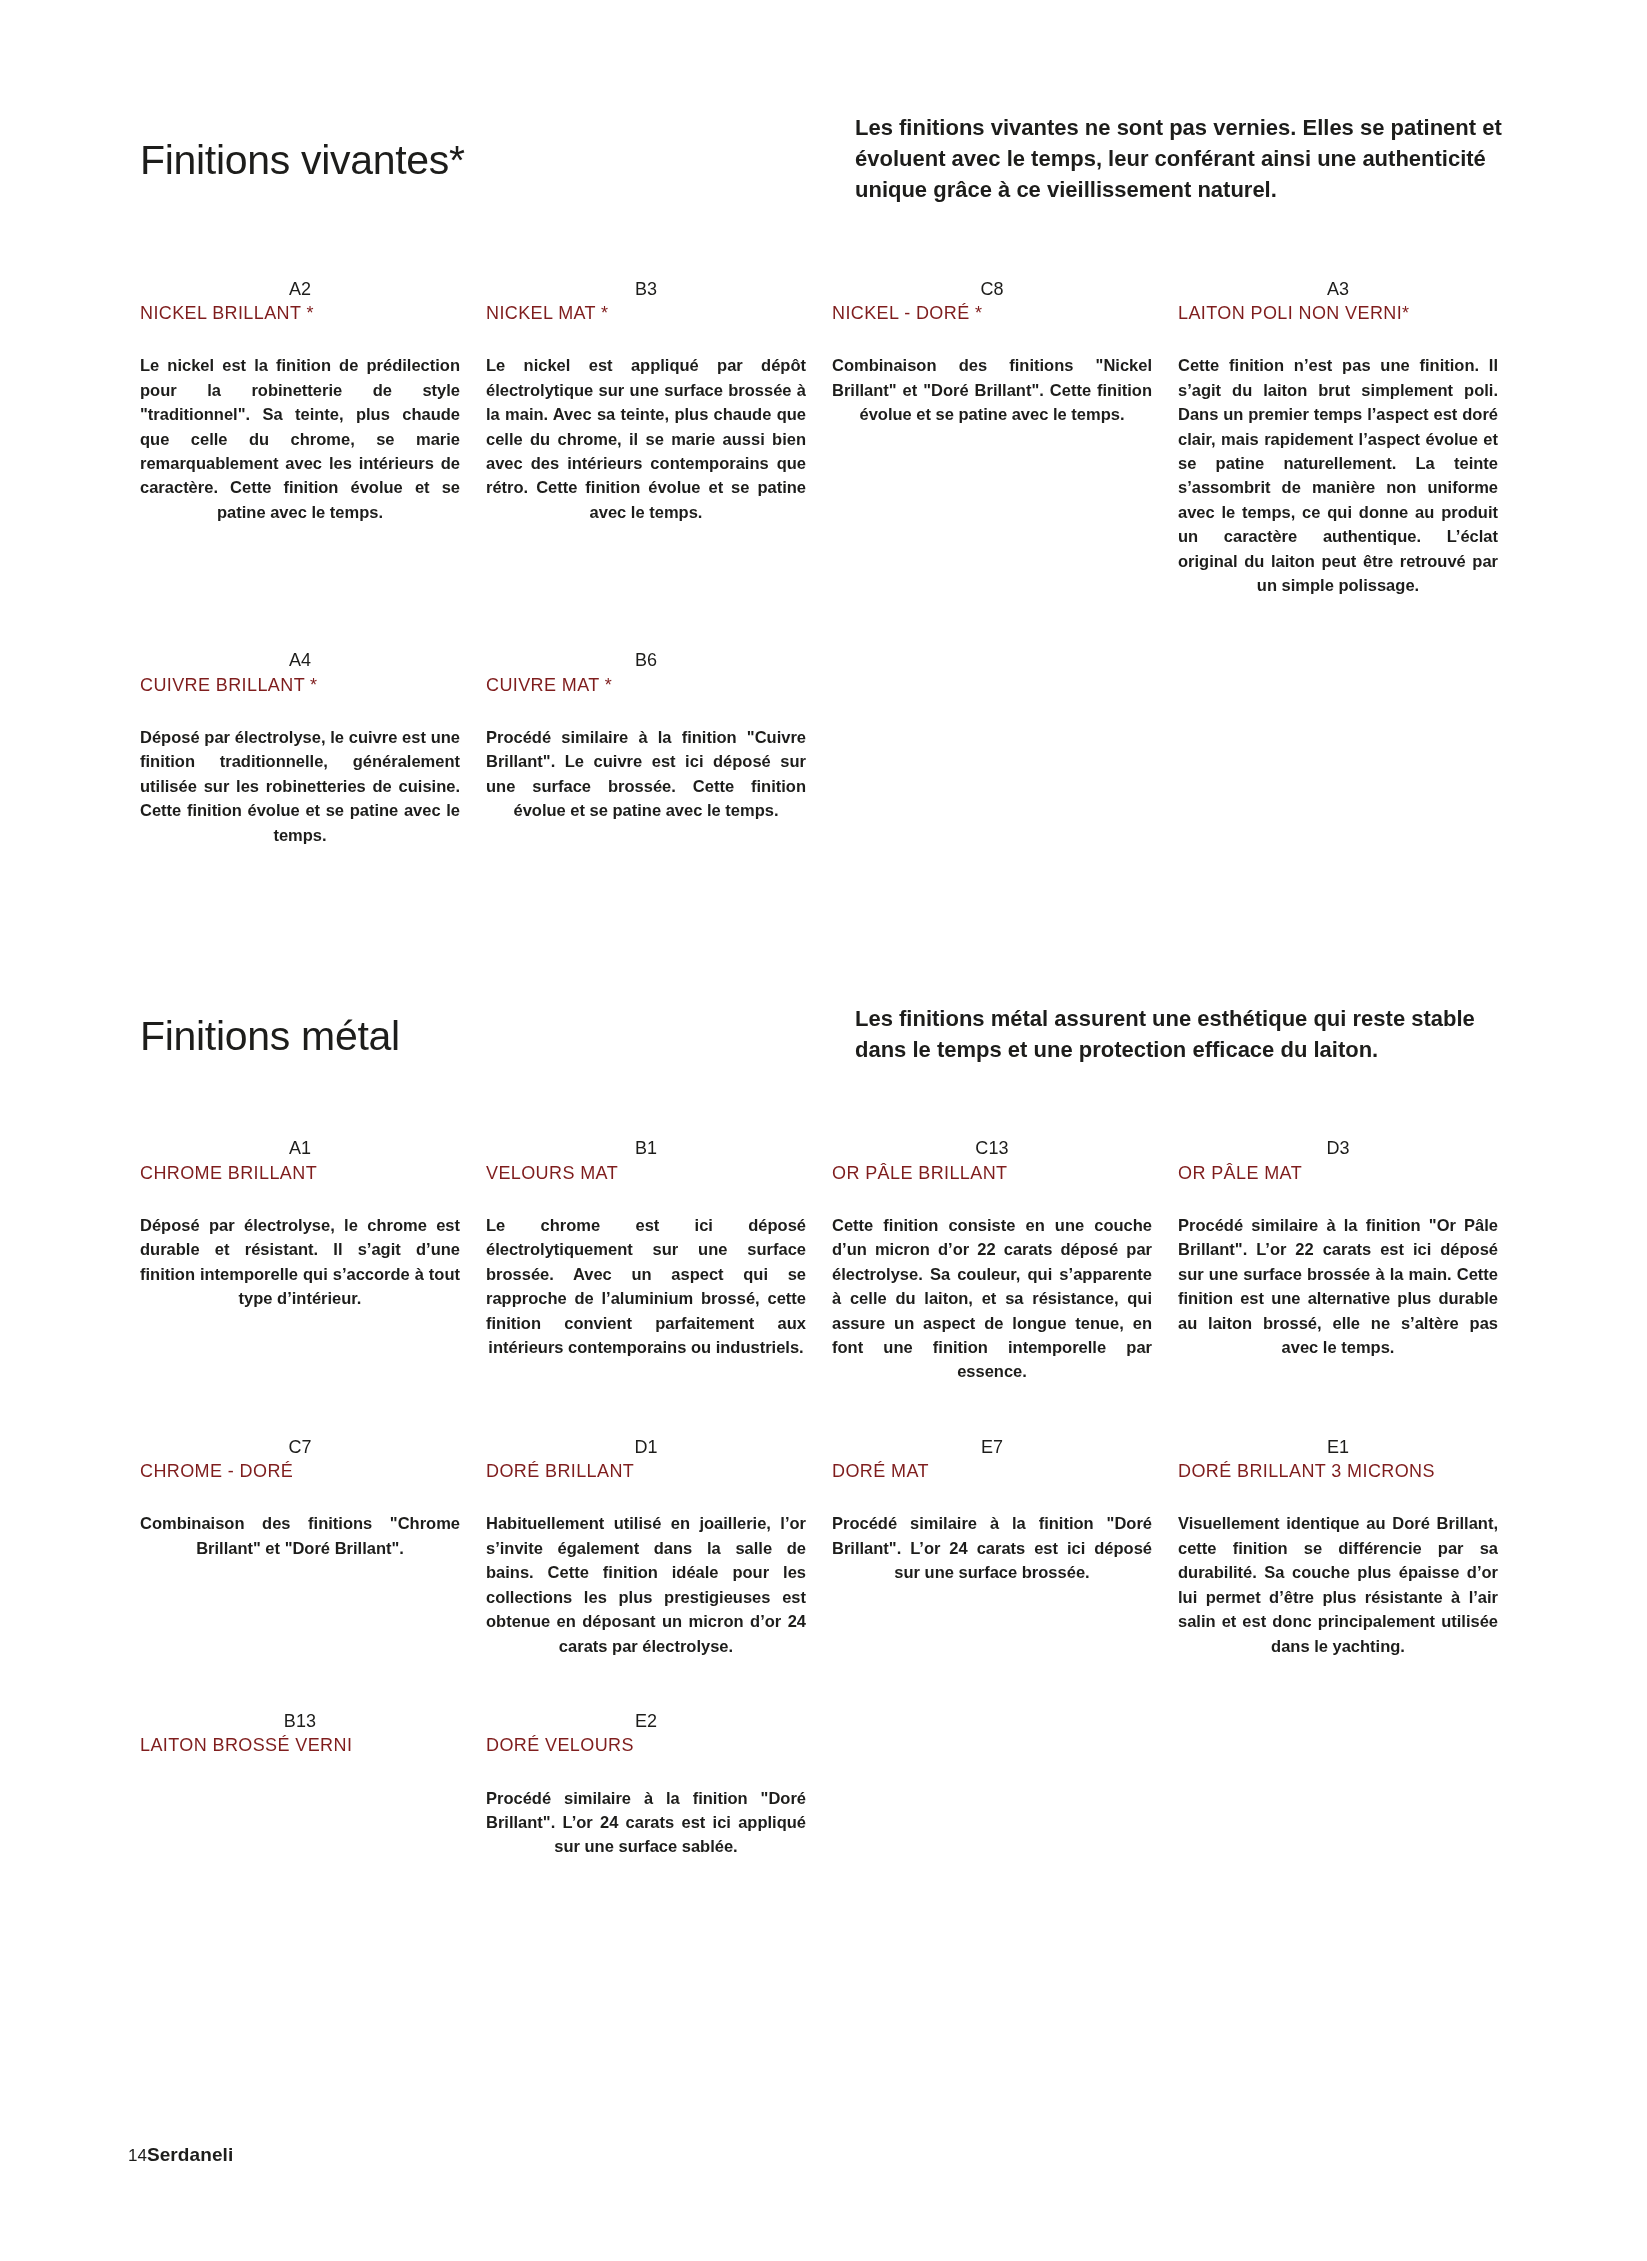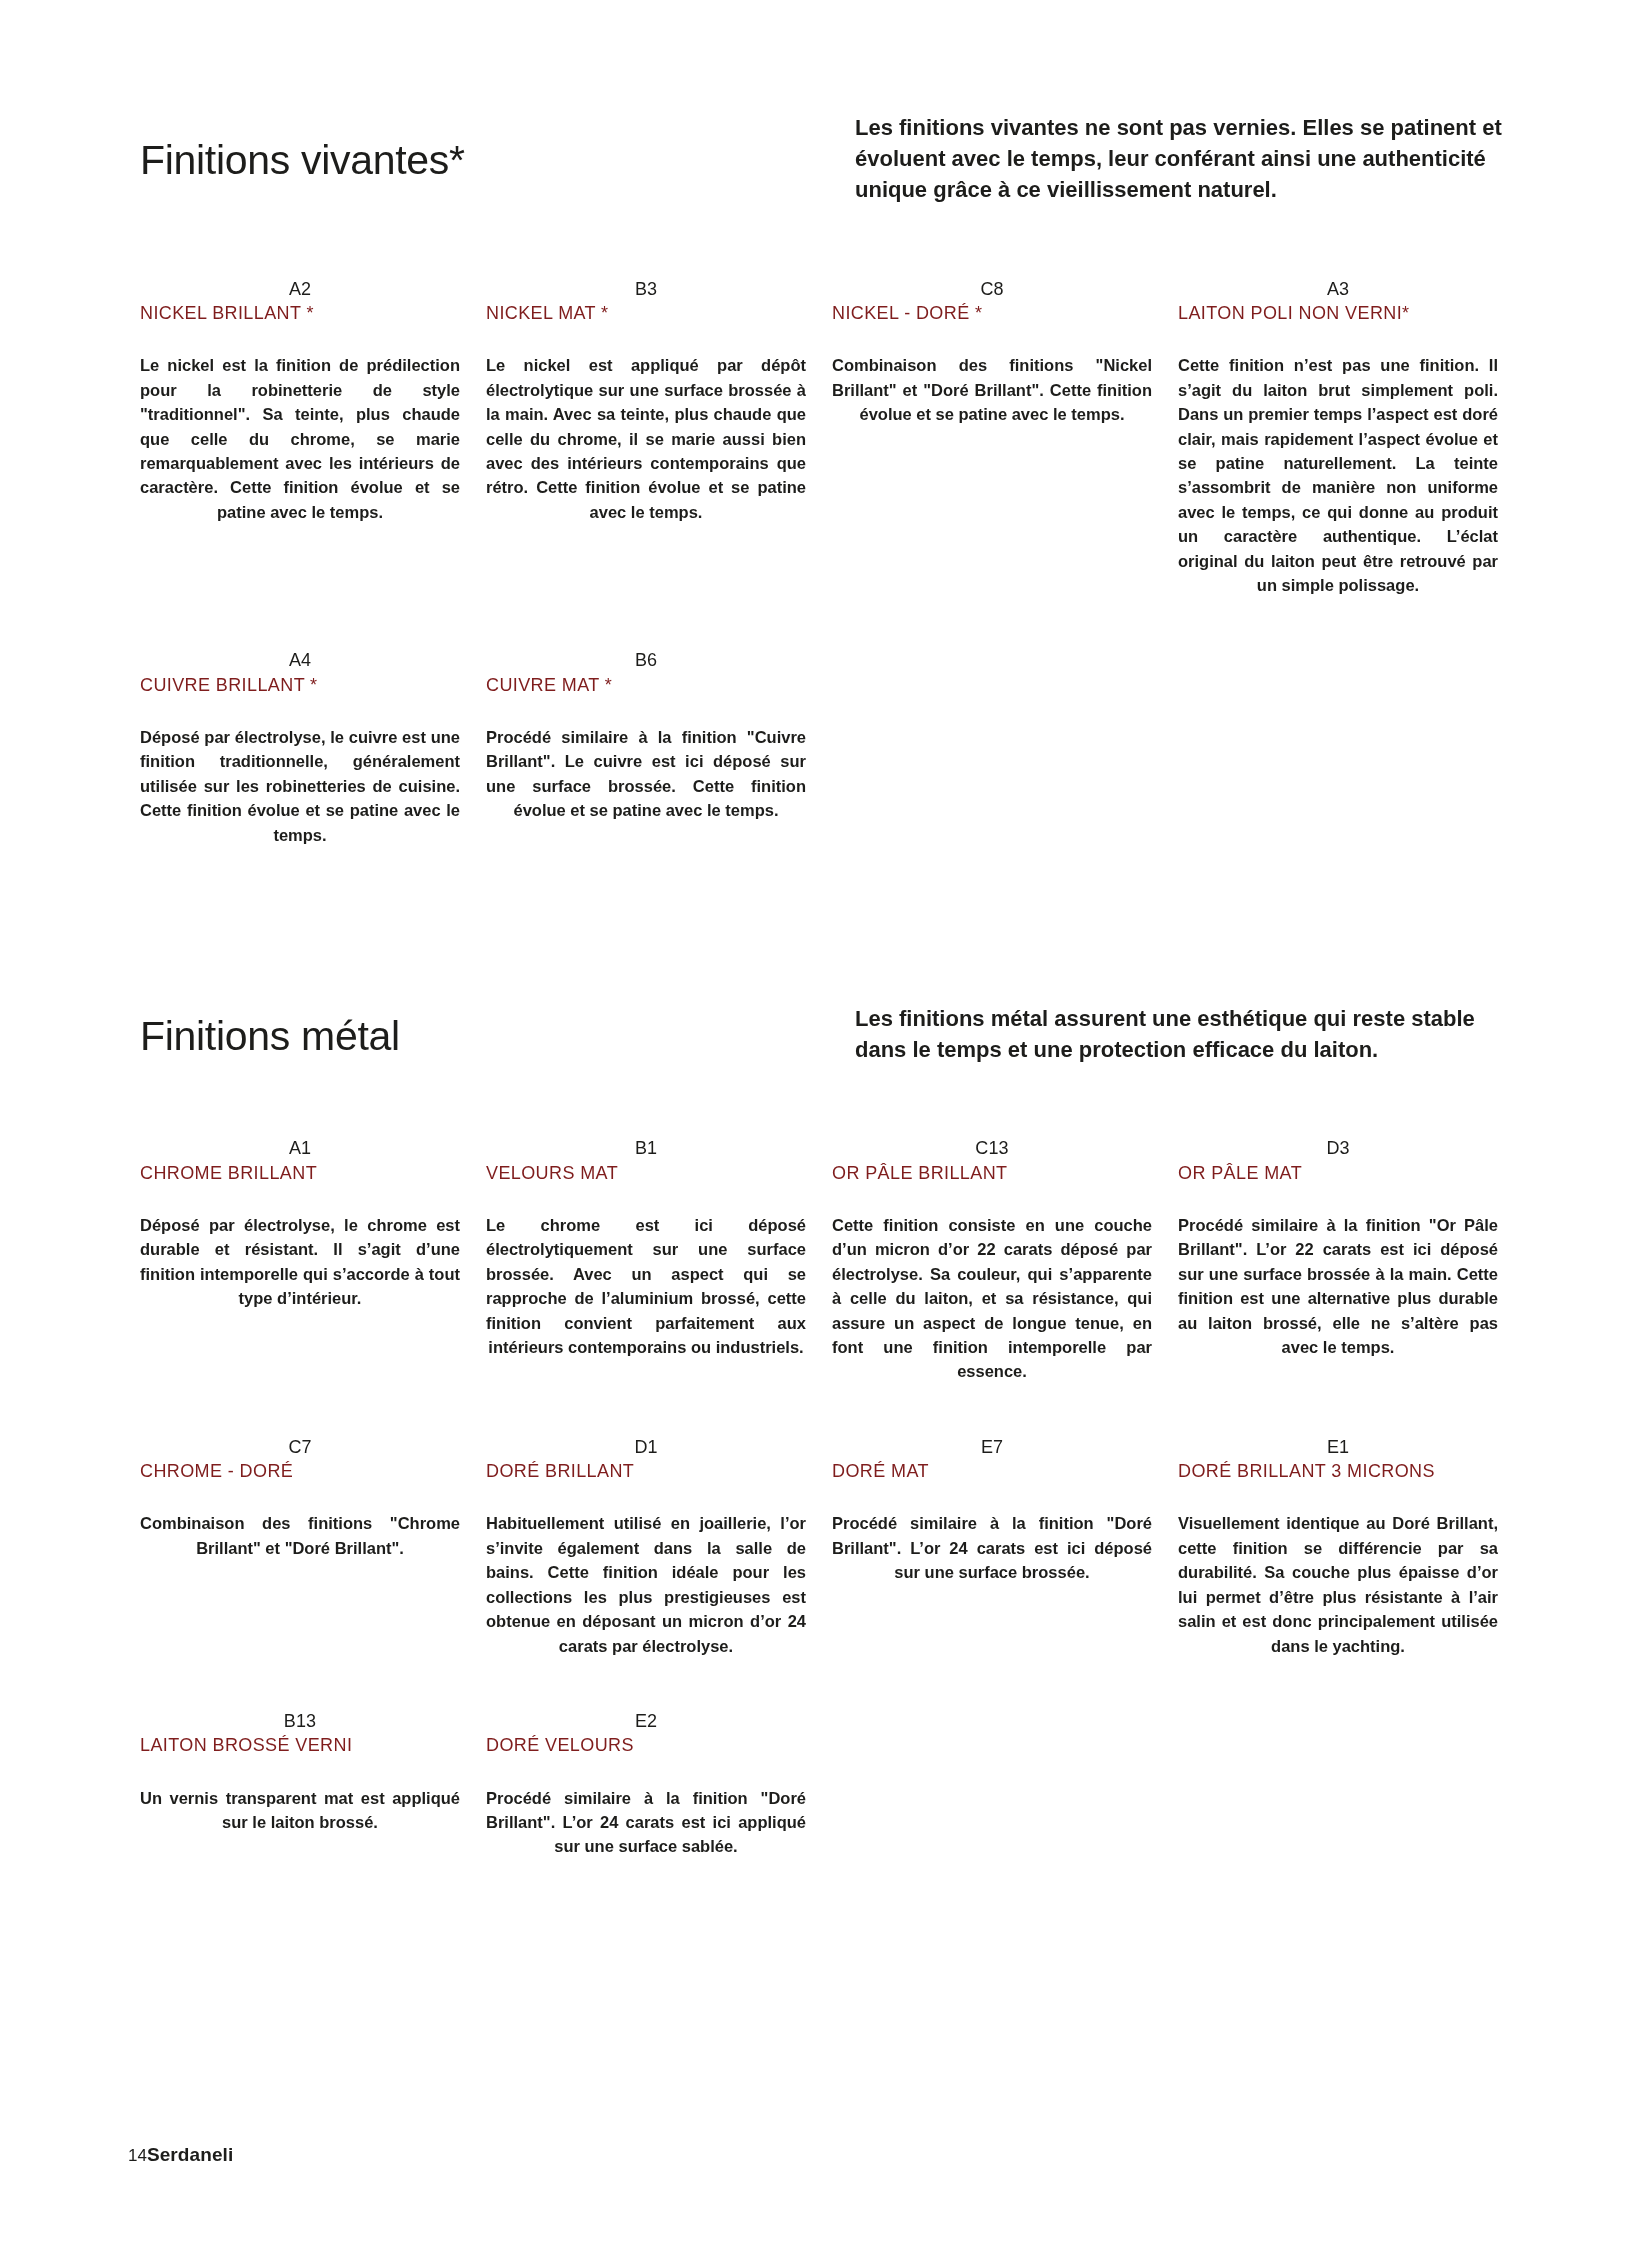--- a/index.html
+++ b/index.html
@@ -241,21 +241,20 @@
         <p class="finish-desc">Visuellement identique au Doré Brillant, cette finition se différencie par sa durabilité. Sa couche plus épaisse d’or lui permet d’être plus résistante à l’air salin et est donc principalement utilisée dans le yachting.</p>
       </div>
     </div>
 
     <div class="gap-row"></div>
 
     <div class="finish-row">
       <div class="finish-cell">
         <p class="finish-code">B13</p>
         <p class="finish-name">LAITON BROSSÉ VERNI</p>
-        <p class="finish-desc">Un vernis transparent mat est appliqué sur le laiton brossé.</p>
       </div>
       <div class="finish-cell">
         <p class="finish-code">E2</p>
         <p class="finish-name">DORÉ VELOURS</p>
         <p class="finish-desc">Procédé similaire à la finition "Doré Brillant". L’or 24 carats est ici appliqué sur une surface sablée.</p>
       </div>
       <div class="finish-cell empty"></div>
       <div class="finish-cell empty"></div>
     </div>
 

